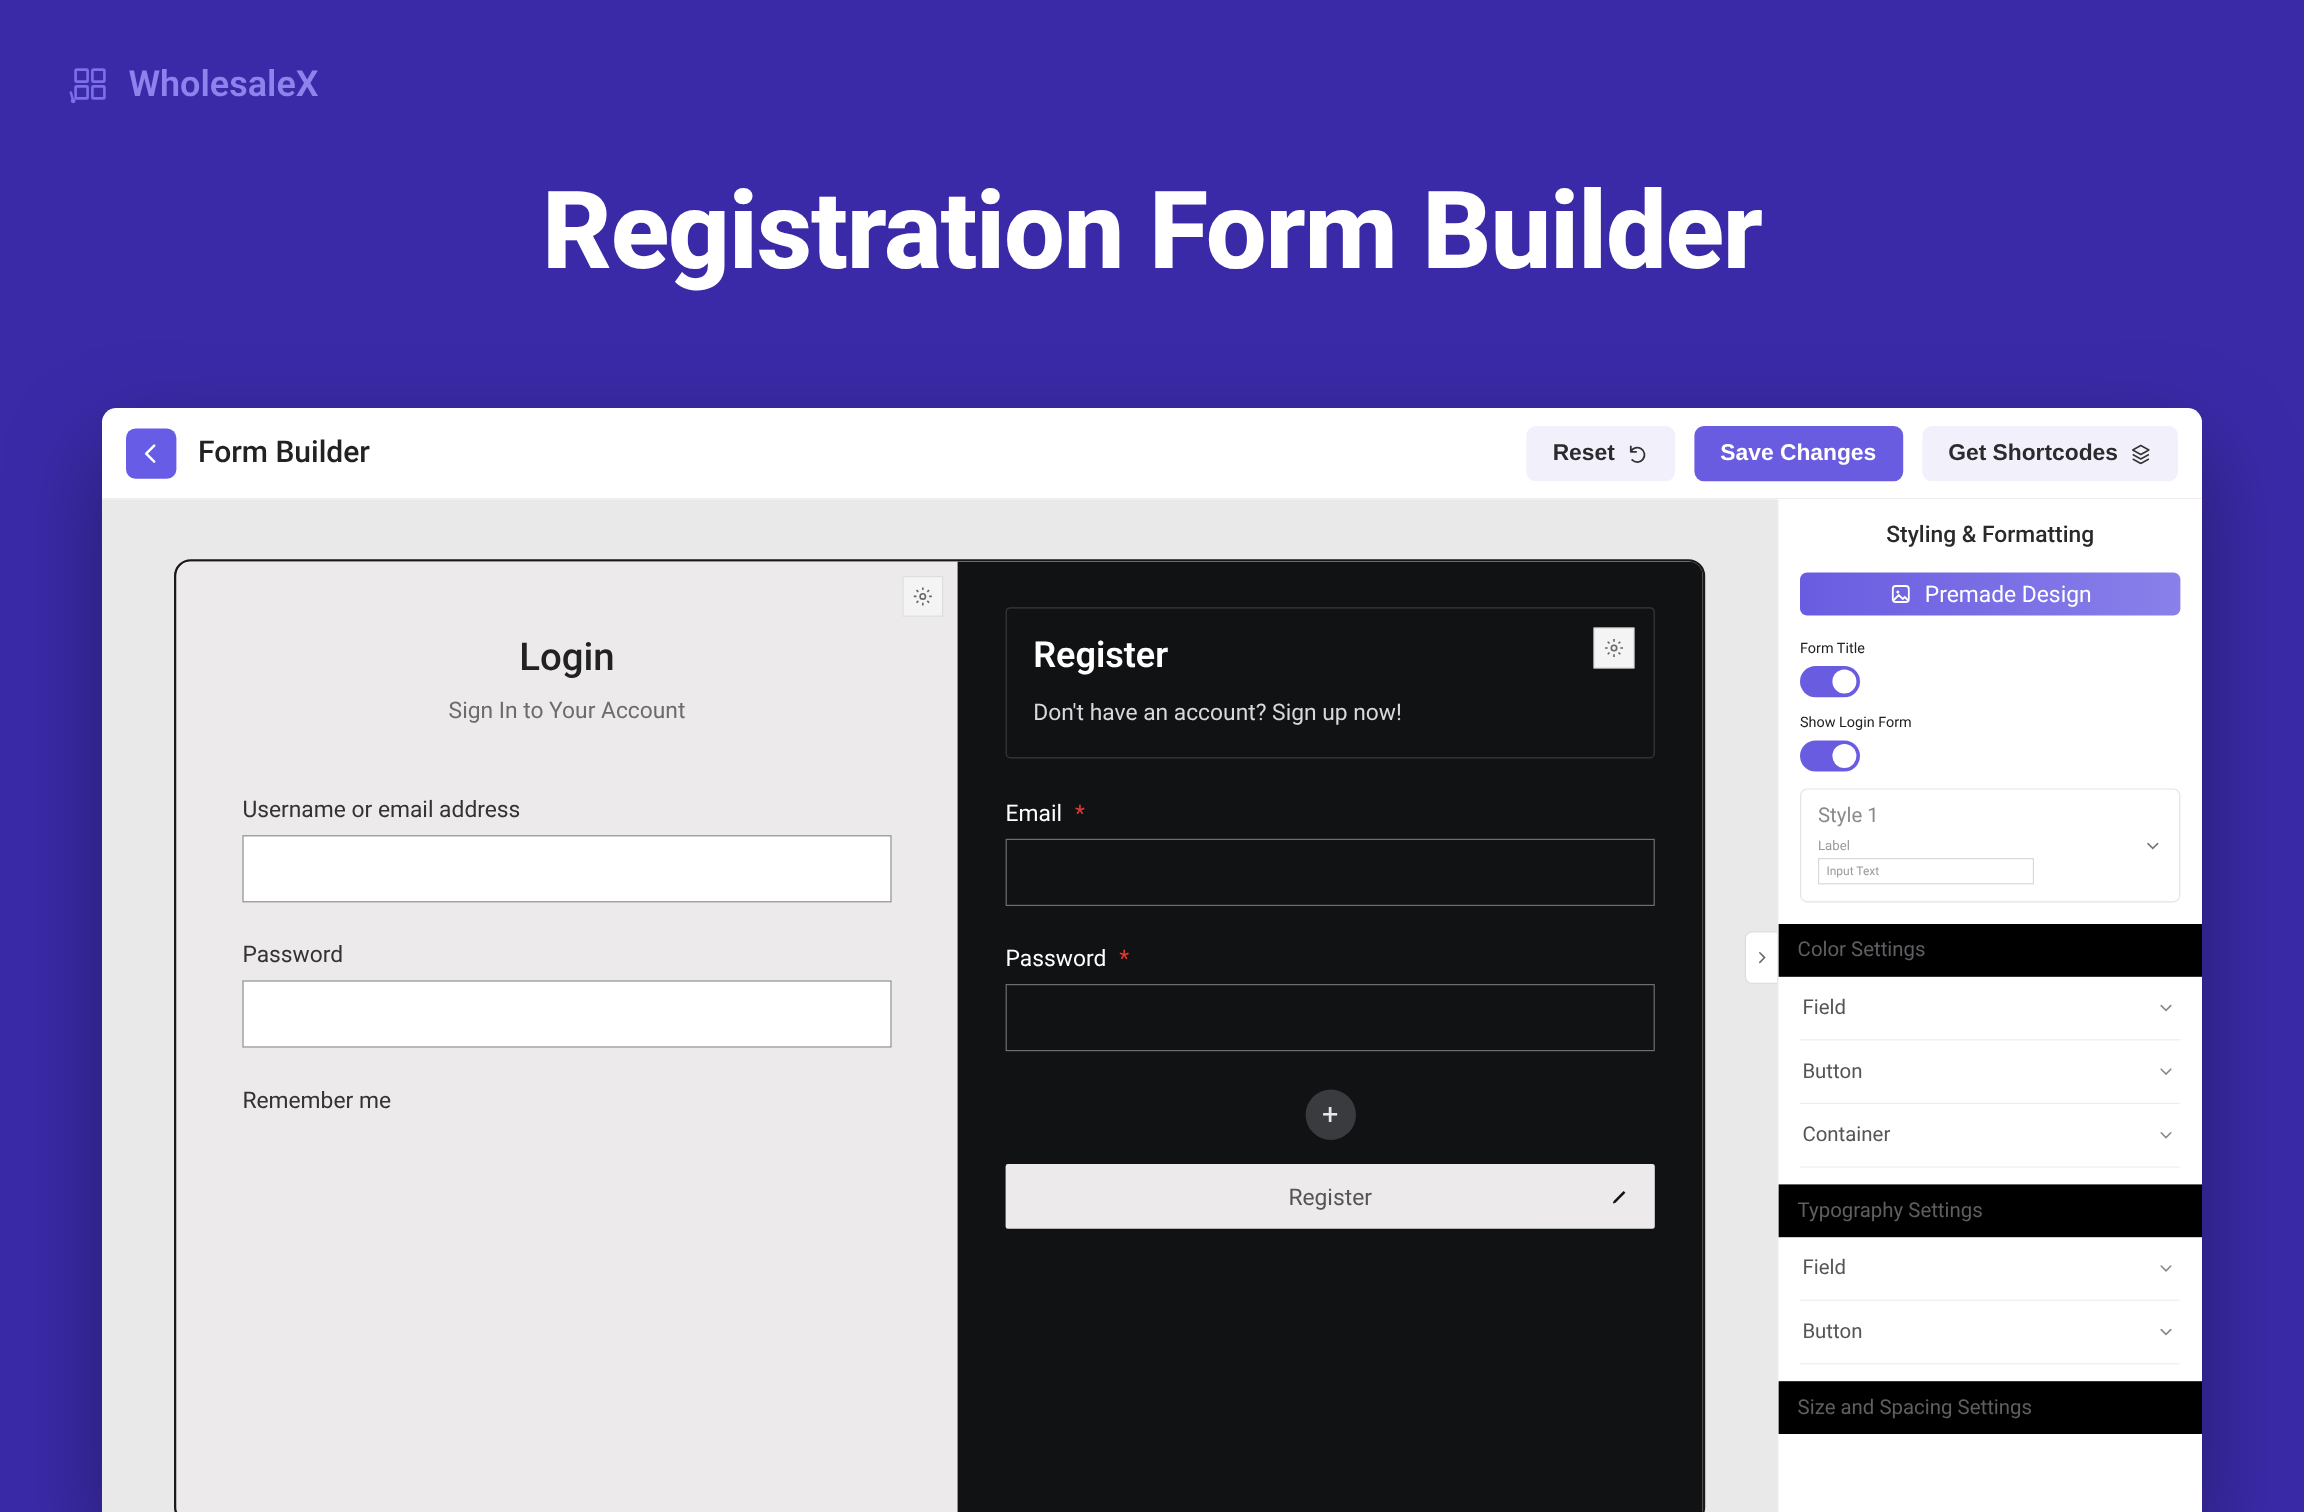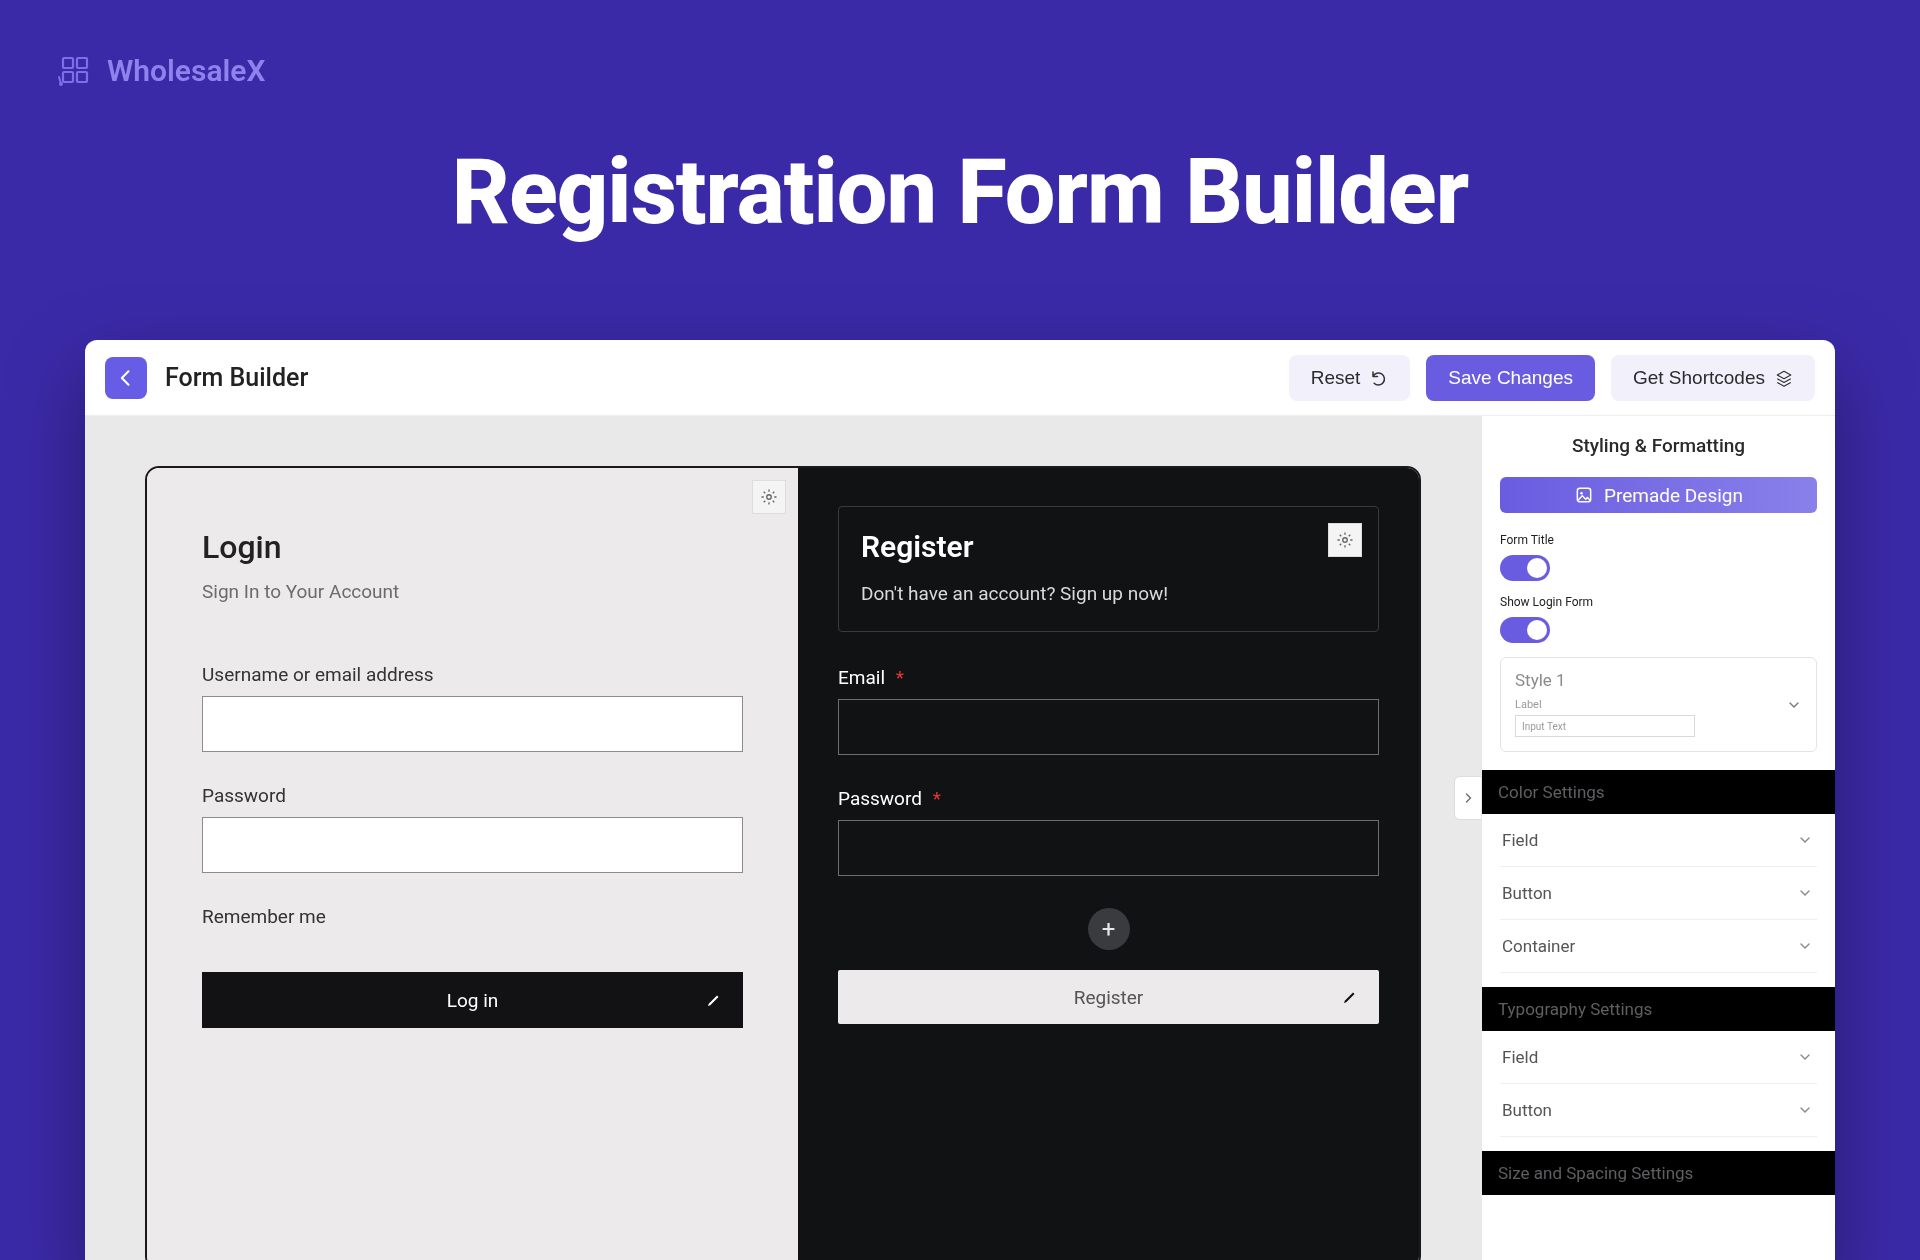--- a/index.html
+++ b/index.html
@@ -84,21 +84,21 @@
   }
   .topbar-actions { display: flex; gap: 16px; }
   .btn {
     height: 46px;
     padding: 0 22px;
     border-radius: 8px;
     display: inline-flex;
     align-items: center;
     gap: 10px;
     font-size: 19px;
-    font-weight: 400;
+    font-weight: 700;
     border: none;
     cursor: pointer;
   }
   .btn-light { background: #f1f0fb; color: #2b2b2e; }
   .btn-primary { background: #6a5ce0; color: #fff; }
   .app-body {
     flex: 1;
     display: flex;
     overflow: hidden;
   }
@@ -133,21 +133,21 @@
   }
   .gear-btn {
     position: absolute;
     top: 12px; right: 12px;
     width: 34px; height: 34px;
     background: #f4f4f4;
     border: 1px solid #ddd;
     display:flex; align-items:center; justify-content:center;
   }
   .panel-register .gear-btn { top: 16px; right: 16px; background:#f4f4f4; }
-  .login-head { margin-bottom: 60px; }
+  .login-head { margin-bottom: 60px; text-align: center; }
   .login-title { font-size: 32px; font-weight: 500; color: #222; margin-bottom: 14px;}
   .login-sub { font-size: 19px; color: #6c6c6e; }
   .register-head {
     border: 1px solid #3a3a3c;
     border-radius: 4px;
     padding: 22px 22px 26px 22px;
     margin-bottom: 34px;
     position: relative;
   }
   .register-title { font-size: 30px; font-weight: 600; color: #fff; margin-bottom: 18px;}
@@ -360,30 +360,20 @@
           </div>
           <div class="login-head">
             <div class="login-title">Login</div>
             <div class="login-sub">Sign In to Your Account</div>
           </div>
           <label class="form-label">Username or email address</label>
           <div class="form-input"></div>
           <label class="form-label">Password</label>
           <div class="form-input"></div>
           <div class="remember">Remember me</div>
-          <div class="login-submit-row">
-            <div class="login-submit">
-              <span>Log in</span>
-            </div>
-            <span class="edit-pencil">
-              <svg width="18" height="18" viewBox="0 0 24 24">
-                  <path d="M4 20l3-1 11-11-2-2L5 17l-1 3z" fill="#fff"></path>
-                </svg>
-            </span>
-          </div>
         </div>
 
         <div class="panel-register">
           <div class="register-head">
             <div class="gear-btn">
               <svg width="18" height="18" viewBox="0 0 24 24">
                   <circle cx="12" cy="12" r="3" stroke="#666" stroke-width="1.8" fill="none"></circle>
                   <path d="M12 2v3M12 19v3M2 12h3M19 12h3M5 5l2 2M17 17l2 2M19 5l-2 2M7 17l-2 2" stroke="#666" stroke-width="1.8"></path>
                 </svg>
             </div>

